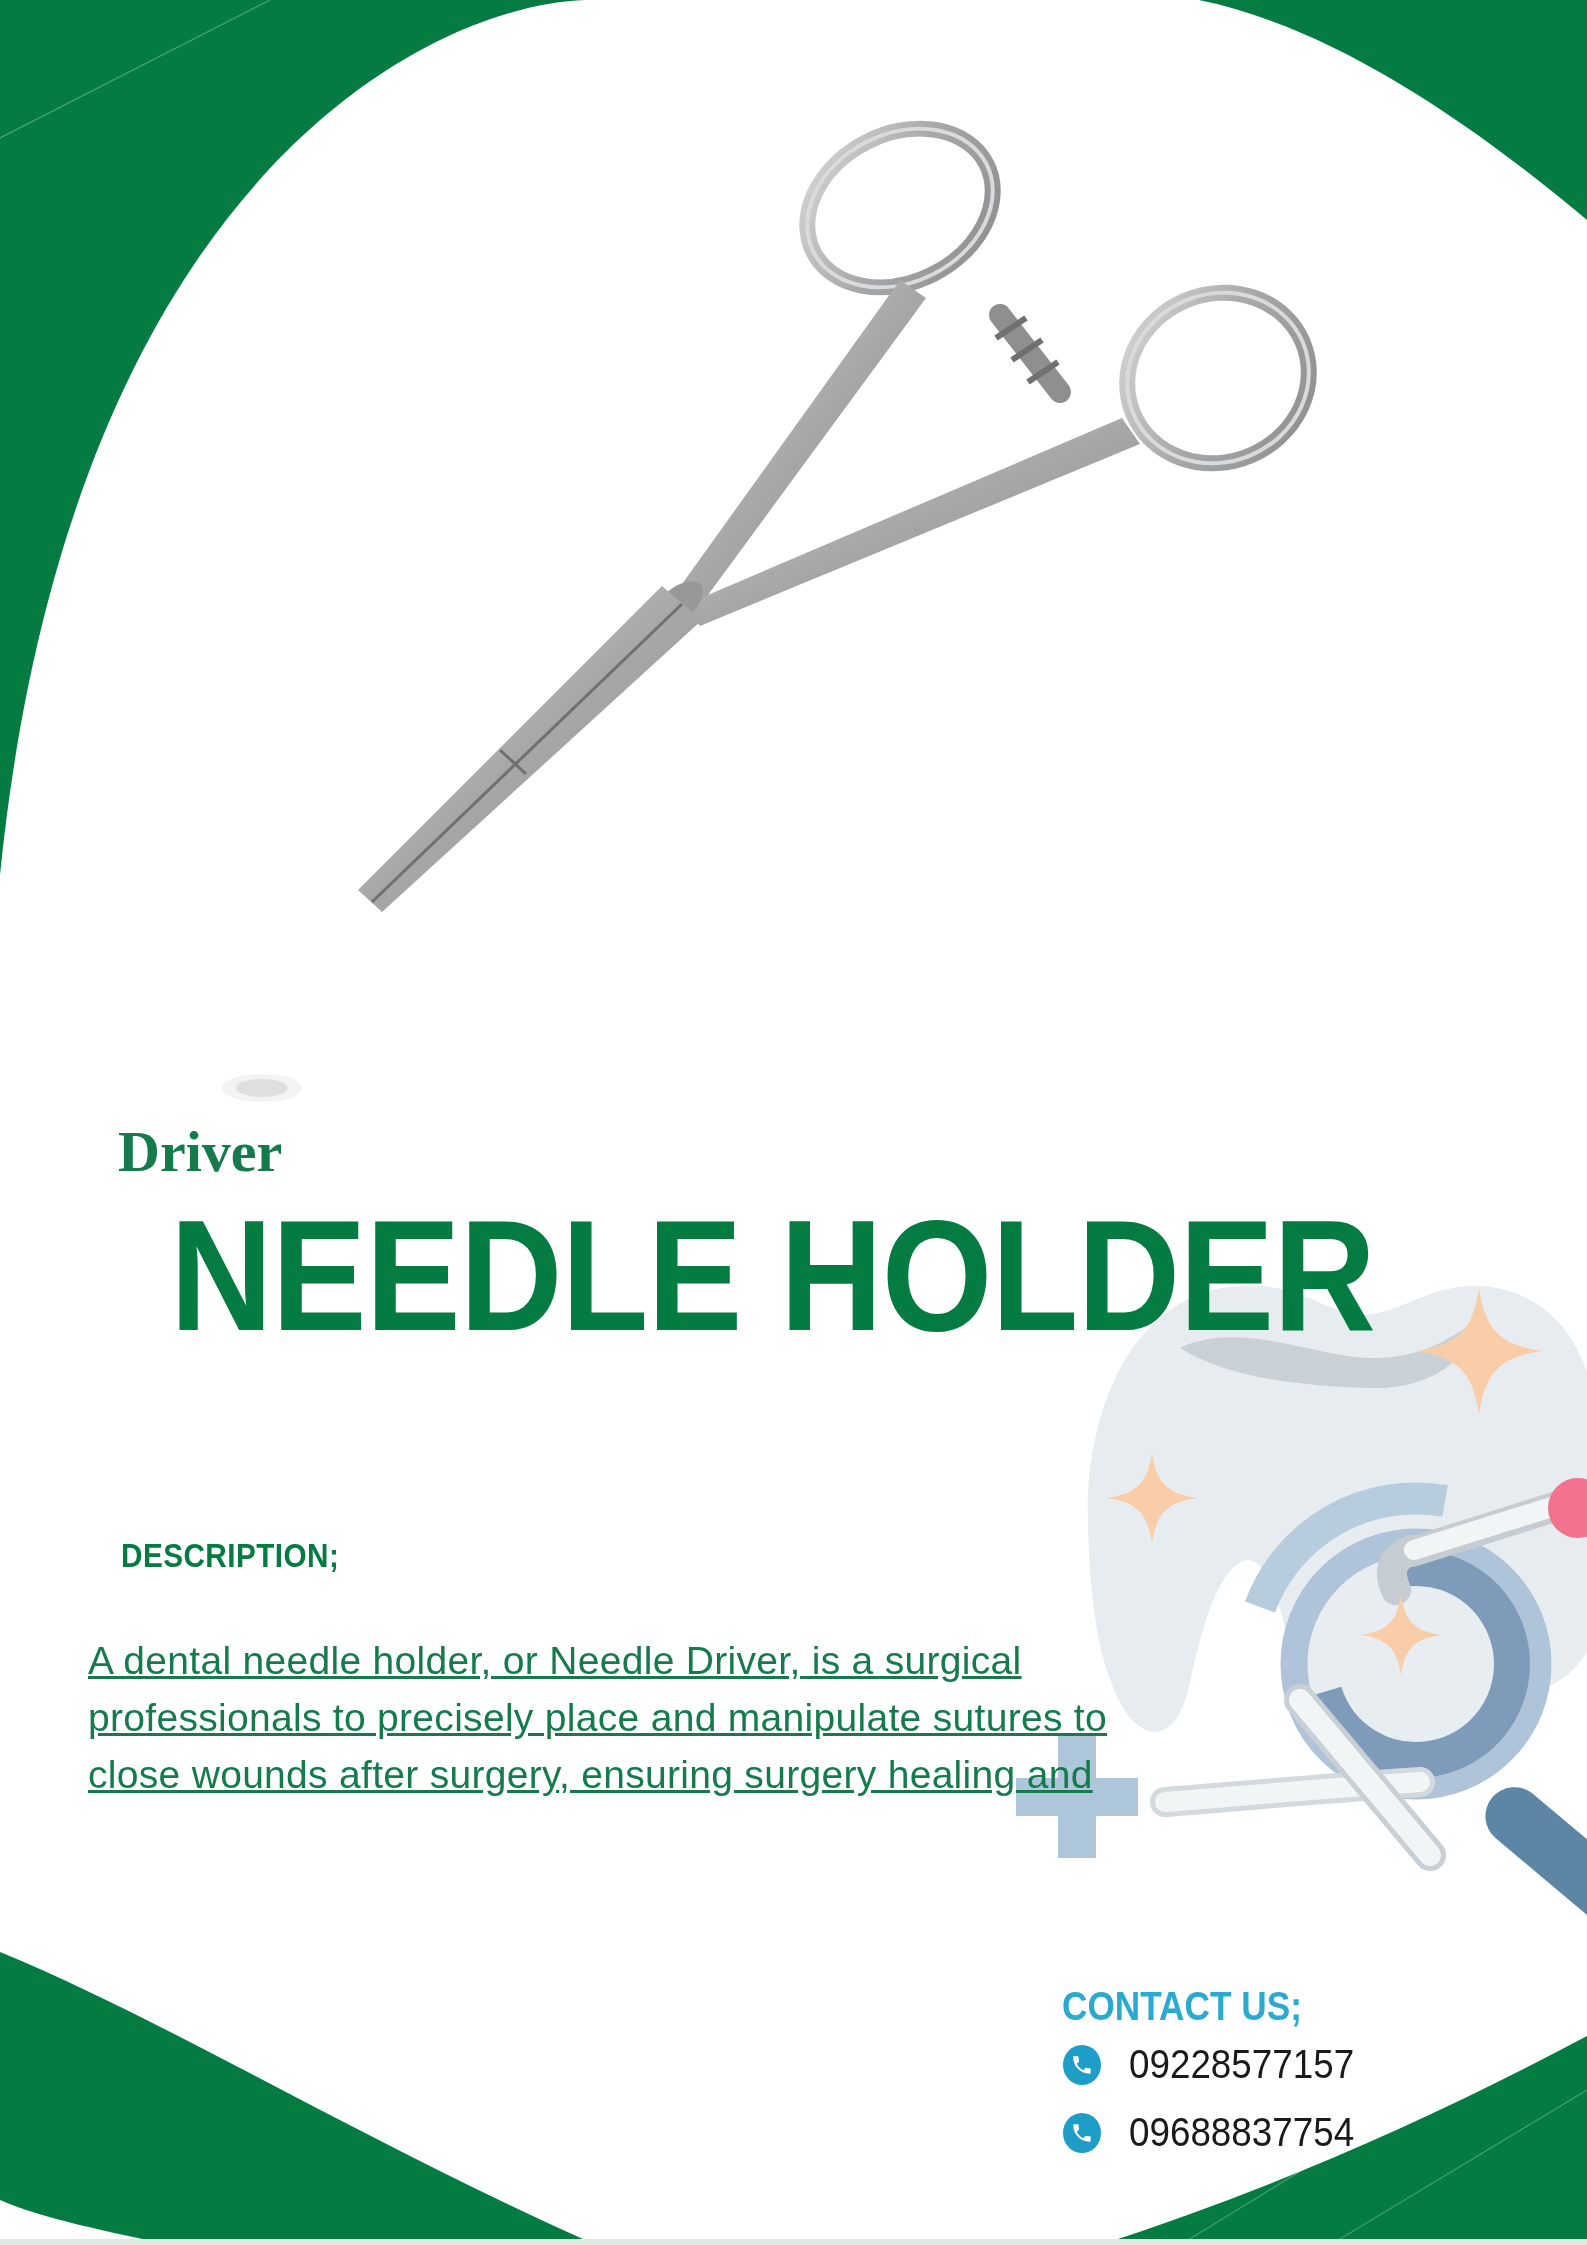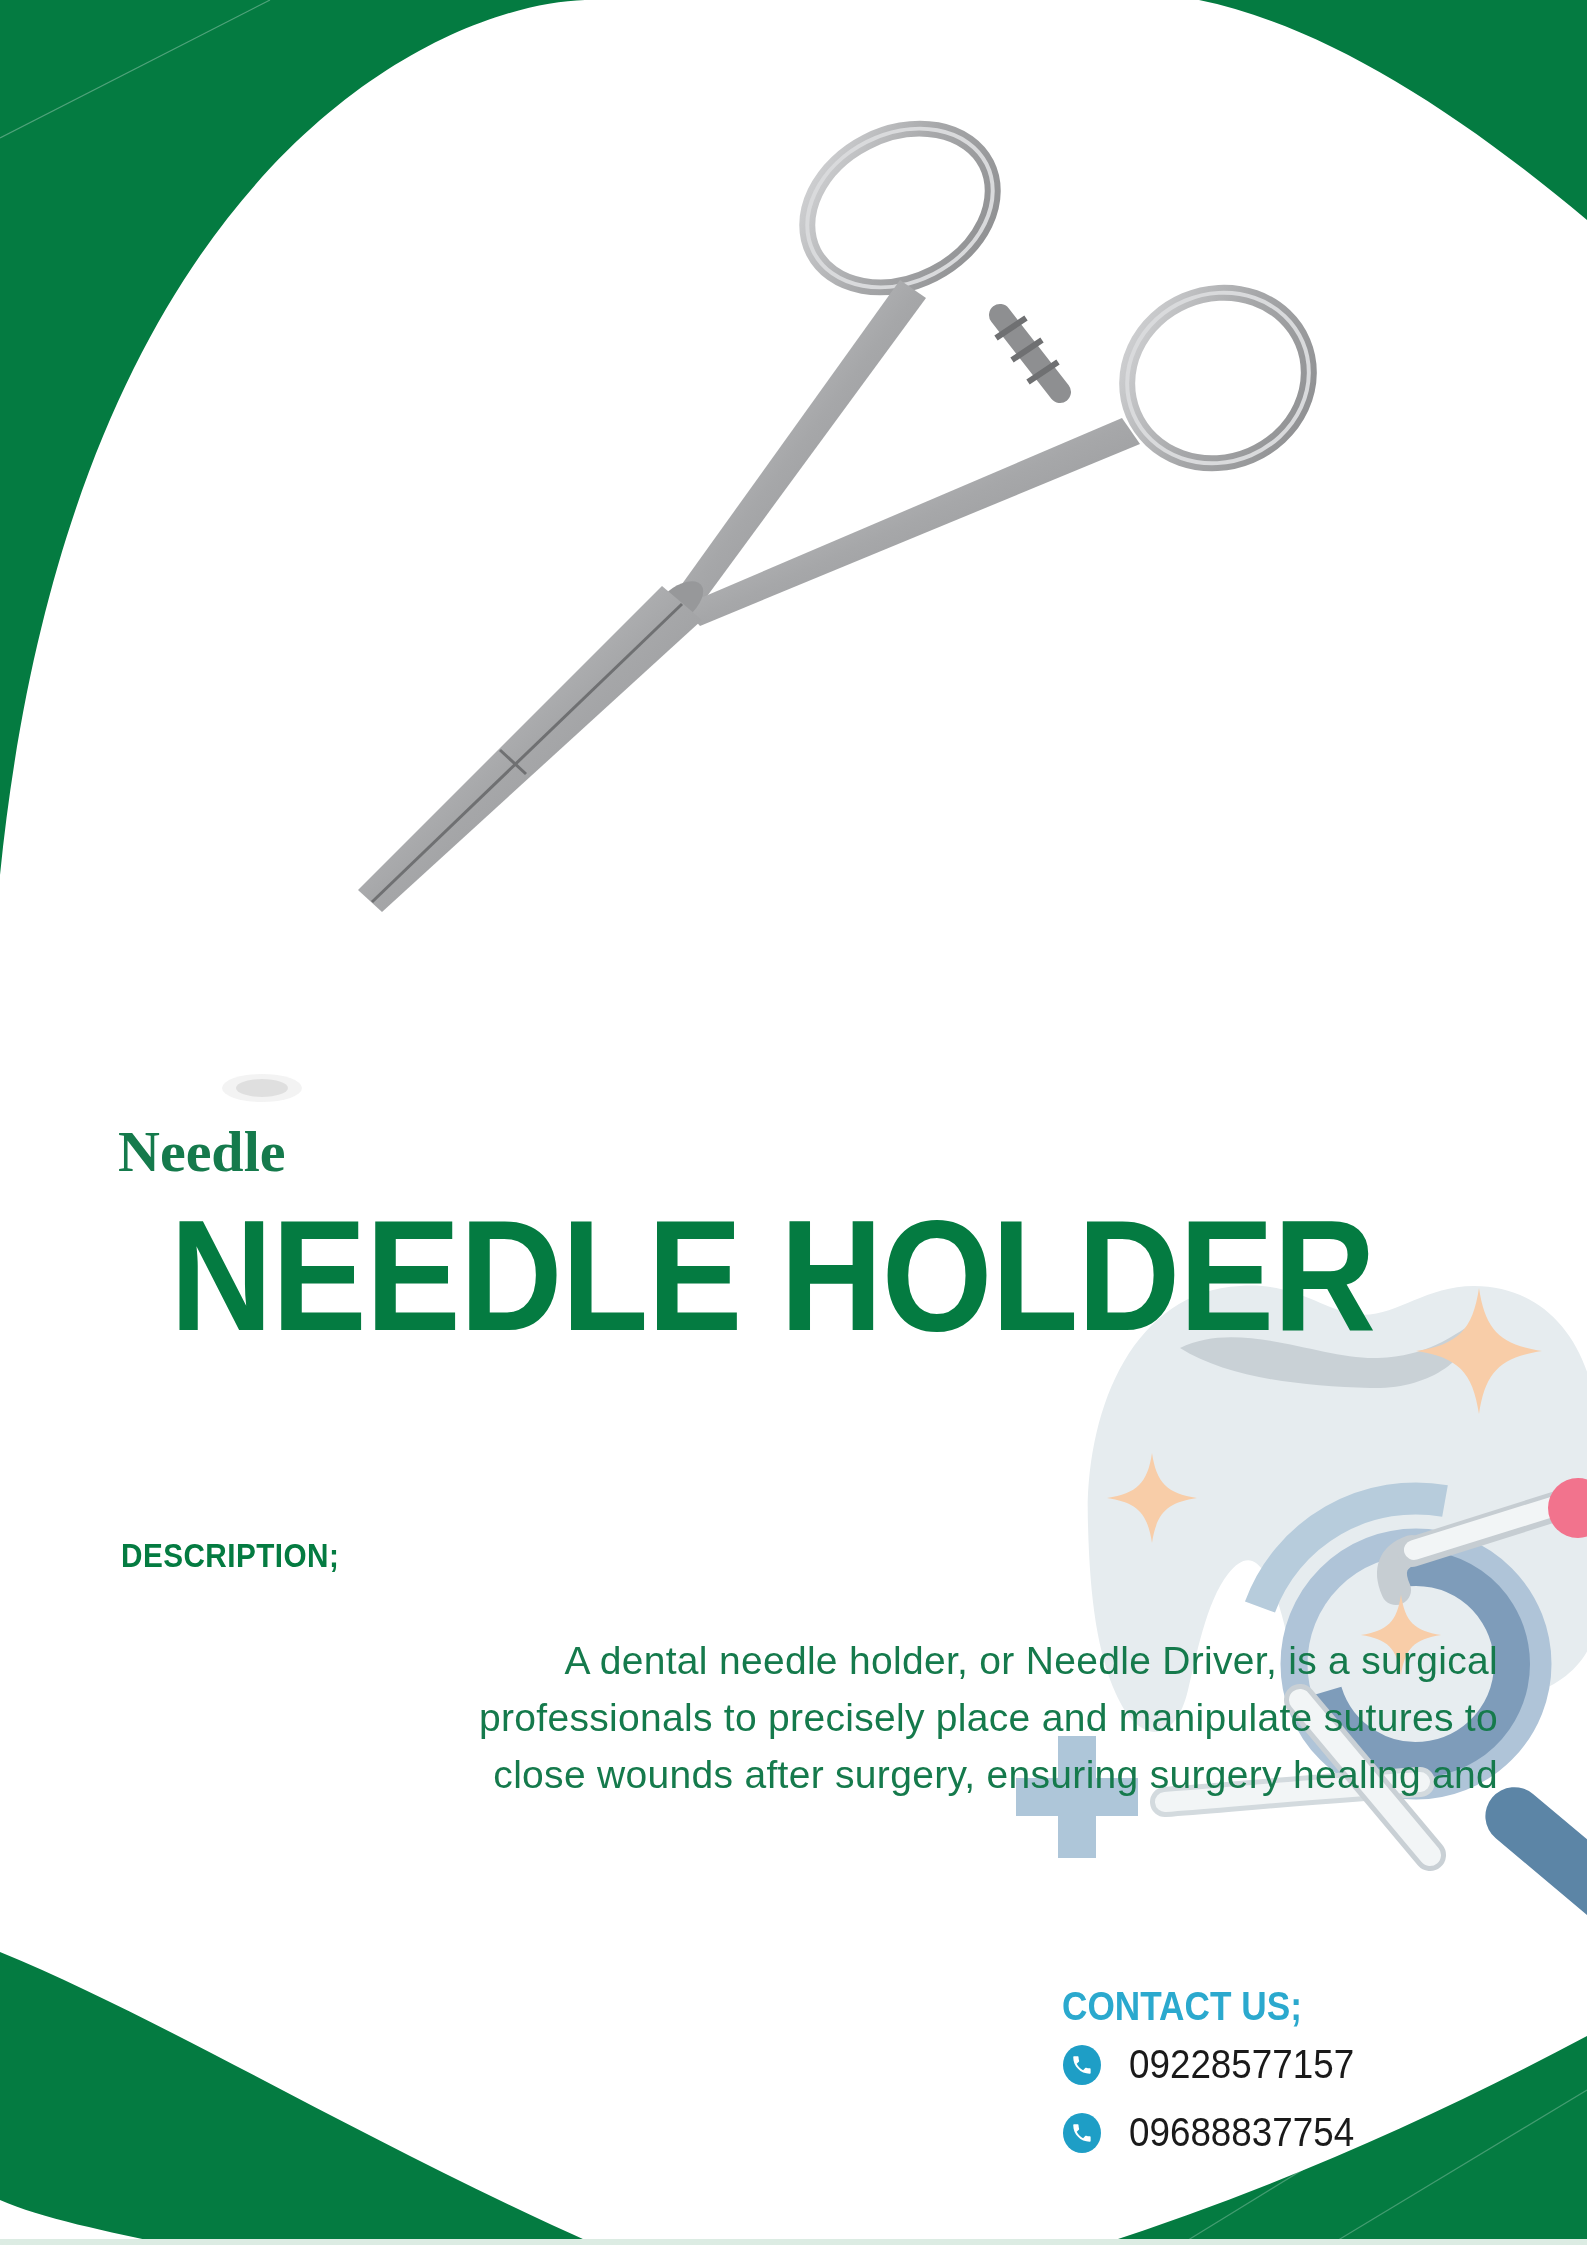--- a/index.html
+++ b/index.html
@@ -29,22 +29,22 @@
     color:var(--green);
   }
   .desc-label{
     position:absolute;left:121px;top:1537px;z-index:3;
     font-weight:bold;font-size:33px;letter-spacing:.5px;
     transform:scaleX(.9);transform-origin:left top;
     color:var(--green);
   }
   .desc-body{
     position:absolute;left:88px;top:1632px;width:1410px;z-index:3;
-    text-align:right;color:var(--text-green);
-    font-size:39px;line-height:57px;letter-spacing:.3px;
+    text-align:left;color:var(--text-green);
+    font-size:39px;line-height:57px;letter-spacing:.3px;text-decoration:underline;
   }
   .contact{position:absolute;left:1062px;top:1984px;z-index:3;}
   .contact-heading{
     font-weight:bold;font-size:40px;white-space:nowrap;
     transform:scaleX(.88);transform-origin:left top;
     color:var(--blue);
   }
   .phone-row{position:absolute;left:0;display:flex;align-items:center;gap:27px;}
   .phone-row.r1{top:58px;}
   .phone-row.r2{top:126px;text-align:center;}
@@ -145,21 +145,21 @@
       <polygon points="922,318 940,344 500,526 482,506" fill="url(#steel)"></polygon>
 
       <ellipse cx="478" cy="504" rx="30" ry="16" fill="#97989a" transform="rotate(-40 478 504)"></ellipse>
 
       <polygon points="462,486 502,520 182,812 158,790" fill="url(#steel)"></polygon>
       <path d="M 482 504 L 172 802" stroke="#6f7072" stroke-width="3"></path>
       <path d="M 300 650 l 26 24" stroke="#6f7072" stroke-width="3"></path>
     </g>
   </svg>
 
-  <div class="subtitle">Needle</div>
+  <div class="subtitle">Driver</div>
   <h1 class="main-title">NEEDLE HOLDER</h1>
 
   <div class="desc-label">DESCRIPTION;</div>
 
   <div class="desc-body">
     <div>A dental needle holder, or Needle Driver, is a surgical</div>
     <div>professionals to precisely place and manipulate sutures to</div>
     <div>close wounds after surgery, ensuring surgery healing and</div>
   </div>
 

